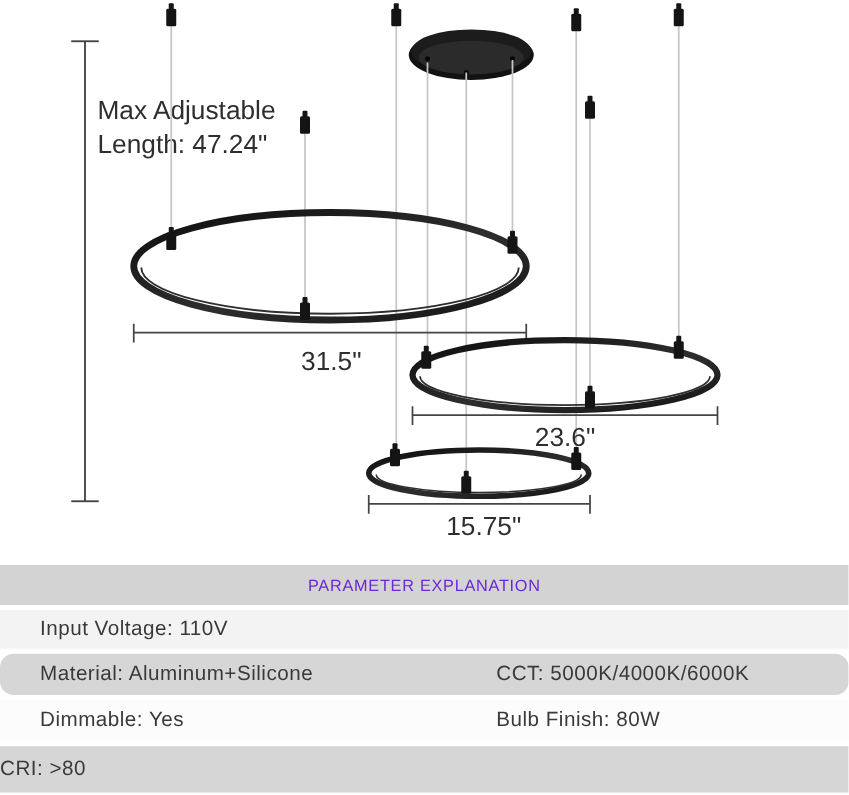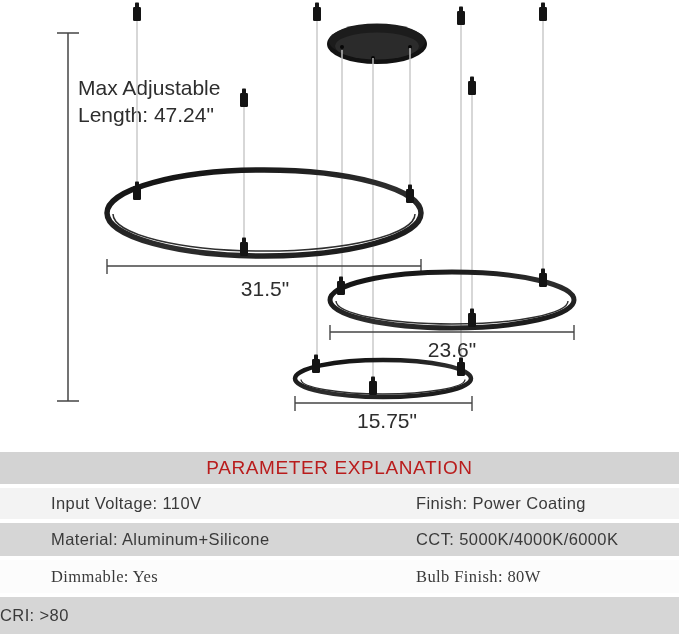--- a/index.html
+++ b/index.html
@@ -13,31 +13,31 @@
     font-size:21px;fill:#2e2e2e;
   }
   .anno-text{
     font-family:"Liberation Sans", sans-serif;
     font-size:21px;fill:#2e2e2e;
   }
   .param-table{position:absolute;left:0;top:452px;width:679px;height:184px;}
   .t-header{
     position:absolute;left:0;top:0;width:679px;height:32px;
     background:#d3d3d3;display:flex;align-items:center;justify-content:center;
-    font-size:19px;letter-spacing:0.6px;color:#b91c1c;font-weight:400;
+    font-size:13px;letter-spacing:0.6px;color:#6d28d9;font-weight:400;
   }
   .t-row{
     position:absolute;left:0;width:679px;display:flex;align-items:center;
     font-size:16.5px;letter-spacing:0.4px;color:#3a3a3a;
   }
-  .t-row .cell-left{width:365px;padding-left:51px;box-sizing:content-box;}
+  .t-row .cell-left{width:365px;padding-left:32px;box-sizing:content-box;}
   .t-row .cell-right{flex:1;}
   .row-1{top:36px;height:31px;background:#f3f3f3;}
-  .row-2{top:71px;height:33px;background:#d6d6d6;}
-  .row-3{top:108px;height:33px;background:#fcfcfc;font-family:Liberation Serif, serif;}
+  .row-2{top:71px;height:33px;background:#d6d6d6;border-radius:11px;}
+  .row-3{top:108px;height:33px;background:#fcfcfc;}
   .row-4{top:145px;height:37px;background:#d6d6d6;}
 </style>
 </head>
 <body>
 
 <div class="stage">
 
   <svg class="diagram" width="679" height="452" viewBox="0 0 679 452">
     <defs>
       <linearGradient id="rg" x1="0%" y1="0%" x2="100%" y2="100%">
@@ -131,21 +131,20 @@
       <use href="#grip" x="461" y="369"></use>
       <use href="#grip" x="373" y="388"></use>
     </g>
   </svg>
 
   <div class="param-table">
     <div class="t-header">PARAMETER EXPLANATION</div>
 
     <div class="t-row row-1">
       <div class="cell-left">Input Voltage: 110V</div>
-      <div class="cell-right">Finish: Power Coating</div>
     </div>
     <div class="t-row row-2">
       <div class="cell-left">Material:  Aluminum+Silicone</div>
       <div class="cell-right">CCT: 5000K/4000K/6000K</div>
     </div>
     <div class="t-row row-3">
       <div class="cell-left">Dimmable: Yes</div>
       <div class="cell-right">Bulb Finish: 80W</div>
     </div>
     <div class="t-row row-4">

